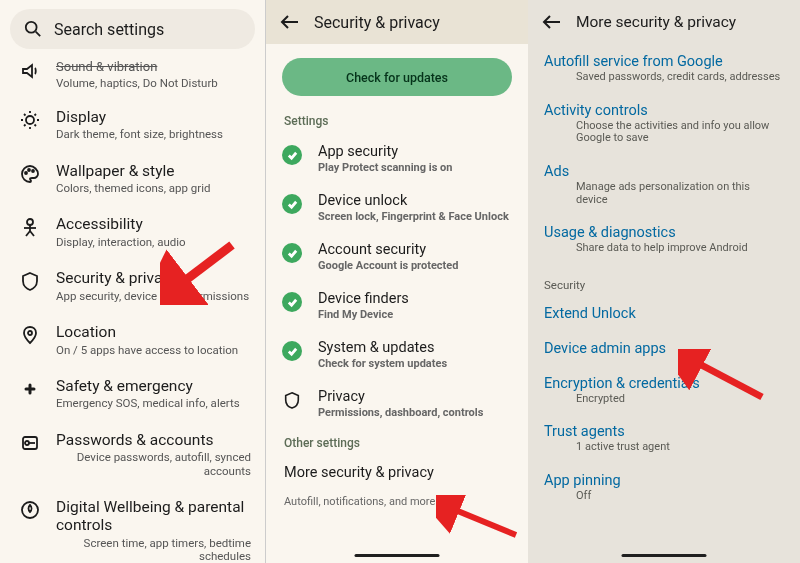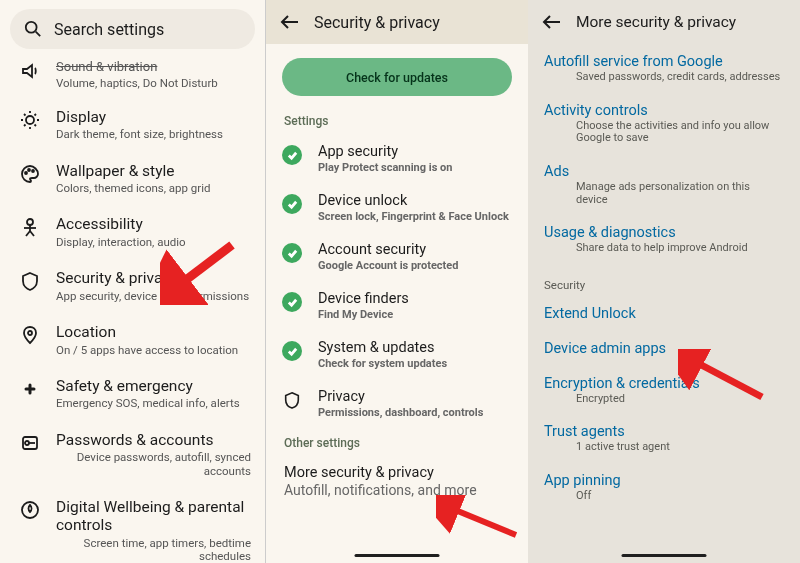--- a/index.html
+++ b/index.html
@@ -77,21 +77,21 @@
     margin-right:16px; margin-top:2px;
     display:flex; align-items:center; justify-content:center;
   }
   .badge.green { background:#3da85e; border-radius:50%; }
   .badge.green svg { width:11px; height:11px; stroke:#fff; stroke-width:3; fill:none; }
   .badge.shield svg { width:18px; height:18px; stroke:#1c1c1c; stroke-width:1.8; fill:none; }
   .p2-item .txt .ttl { font-size:14.5px; color:#1c1c1c; }
   .p2-item .txt .sub { font-size:11px; color:#666; margin-top:1px;font-weight:bold; }
   .more-item { padding:8px 18px; cursor:pointer; }
   .more-item .ttl { font-size:14.5px; color:#1c1c1c; }
-  .more-item .sub { font-size:14px; color:#666; margin-top:1px; }
+  .more-item .sub { font-size:11px; color:#666; margin-top:14px; }
   .navbar {
     position:absolute; bottom:6px; left:50%; transform:translateX(-50%);
     width:85px; height:3.5px; background:#1f1f1f; border-radius:3px;
   }
 
   
   .hdr3 {
     display:flex; align-items:center;
     height:44px; padding:0 12px;
   }

